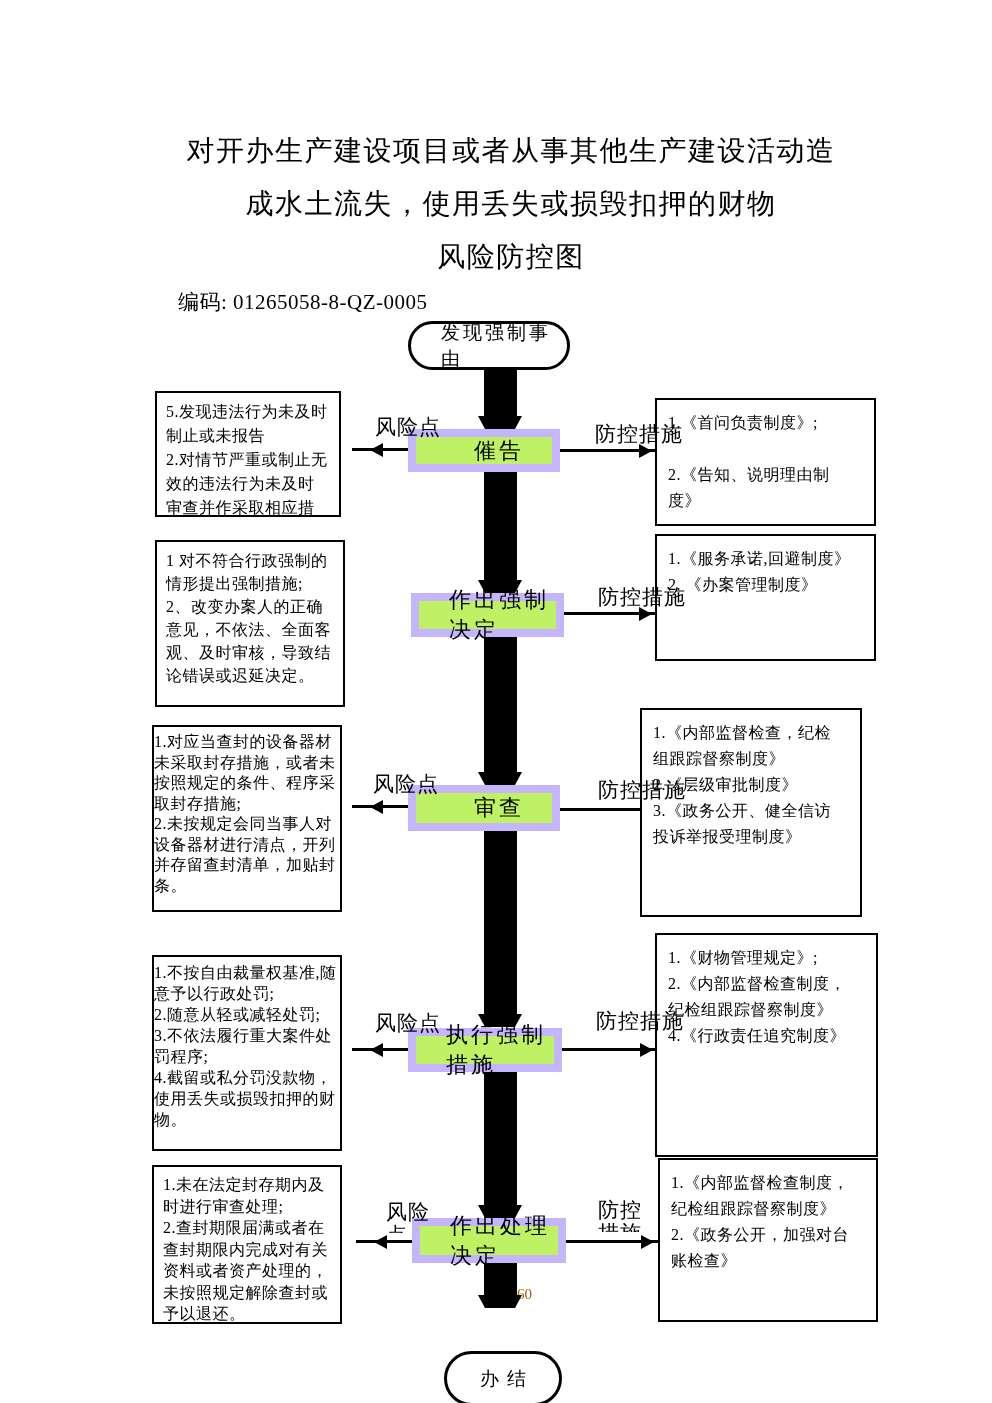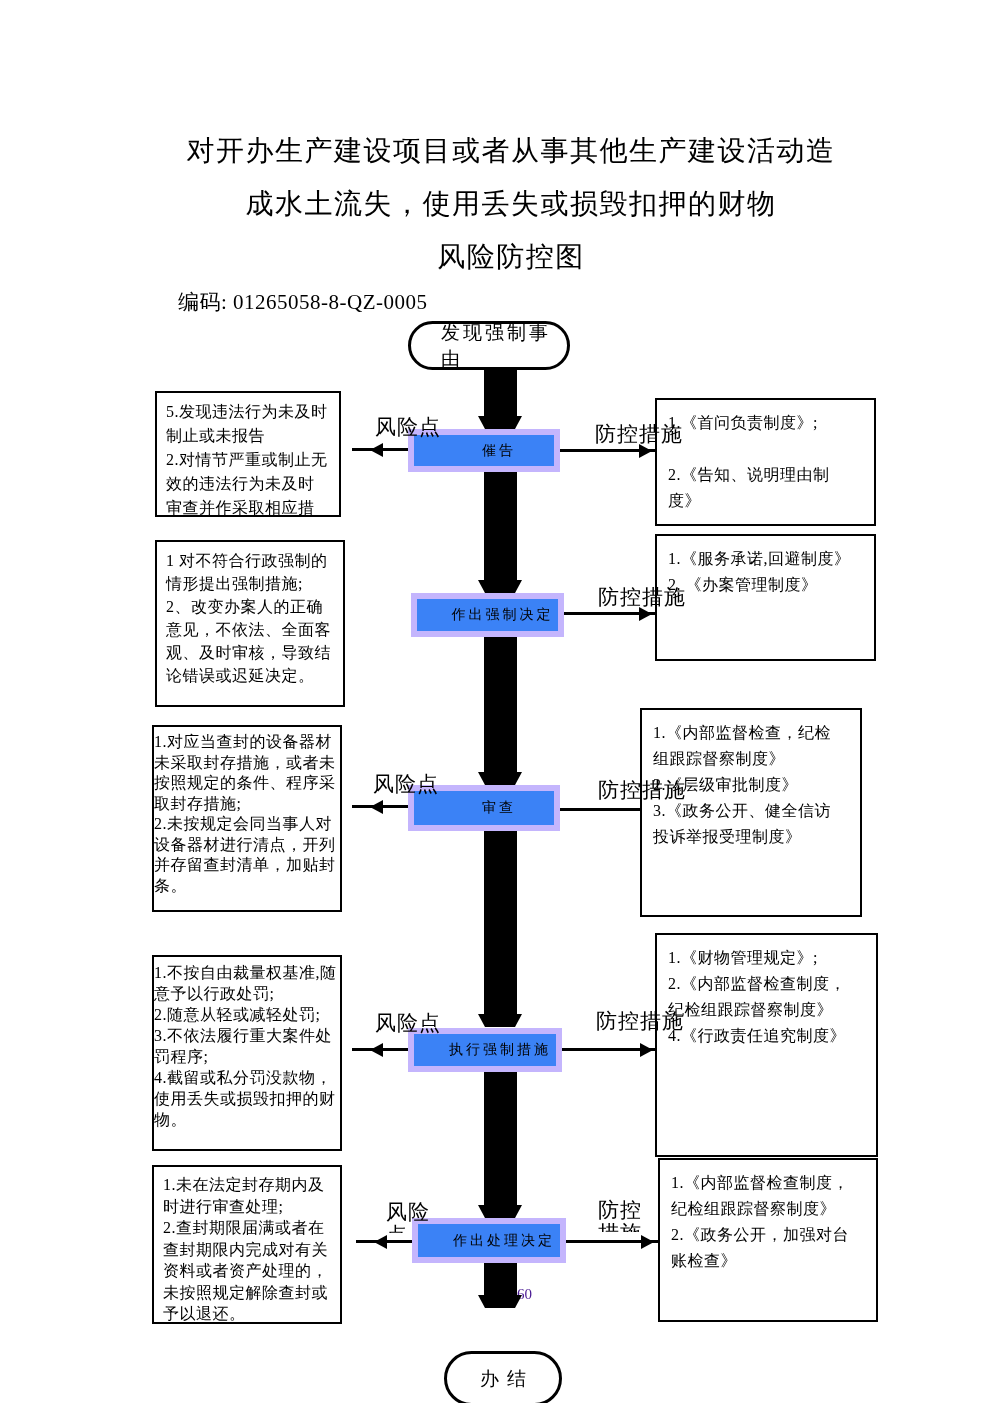--- a/index.html
+++ b/index.html
@@ -26,24 +26,24 @@
   }
   .oval{
     border:3px solid #000;
     border-radius:28px;
     background:#fff;
     display:flex;align-items:center;justify-content:center;
     font-size:19px;letter-spacing:3px;
     box-sizing:border-box;
   }
   .proc{
-    border:6px solid #c4b5fd;
-    background:#3b82f6;
+    border:8px solid #c4b5fd;
+    background:#bef264;
     display:flex;align-items:center;justify-content:center;
-    font-size:14px;letter-spacing:3px;
+    font-size:22px;letter-spacing:3px;
     box-sizing:border-box;
     z-index:2;
   }
   .side{
     border:2px solid #000;
     background:#fff;
     box-sizing:border-box;
     font-size:16px;
     white-space:pre-line;
     overflow:hidden;
@@ -58,21 +58,21 @@
     letter-spacing:1px;
     z-index:3;
     background:transparent;
   }
   .lbl.clip{overflow:hidden;line-height:23px;}
   .vline{width:3px;background:#000;z-index:1;}
   .hline{height:3px;background:#000;z-index:1;}
   .ah-down{width:0;height:0;border-left:7px solid transparent;border-right:7px solid transparent;border-top:13px solid #000;z-index:1;}
   .ah-left{width:0;height:0;border-top:7px solid transparent;border-bottom:7px solid transparent;border-right:13px solid #000;z-index:1;}
   .ah-right{width:0;height:0;border-top:7px solid transparent;border-bottom:7px solid transparent;border-left:13px solid #000;z-index:1;}
-  .pagenum{font-size:15px;color:#4c1d95;z-index:0;letter-spacing:0;}
+  .pagenum{font-size:15px;color:#a16207;z-index:0;letter-spacing:0;}
 </style>
 </head>
 <body>
 
 <div id="canvas">
 
   <div class="abs title">
     <div>对开办生产建设项目或者从事其他生产建设活动造</div>
     <div>成水土流失，使用丢失或损毁扣押的财物</div>
     <div>风险防控图</div>

